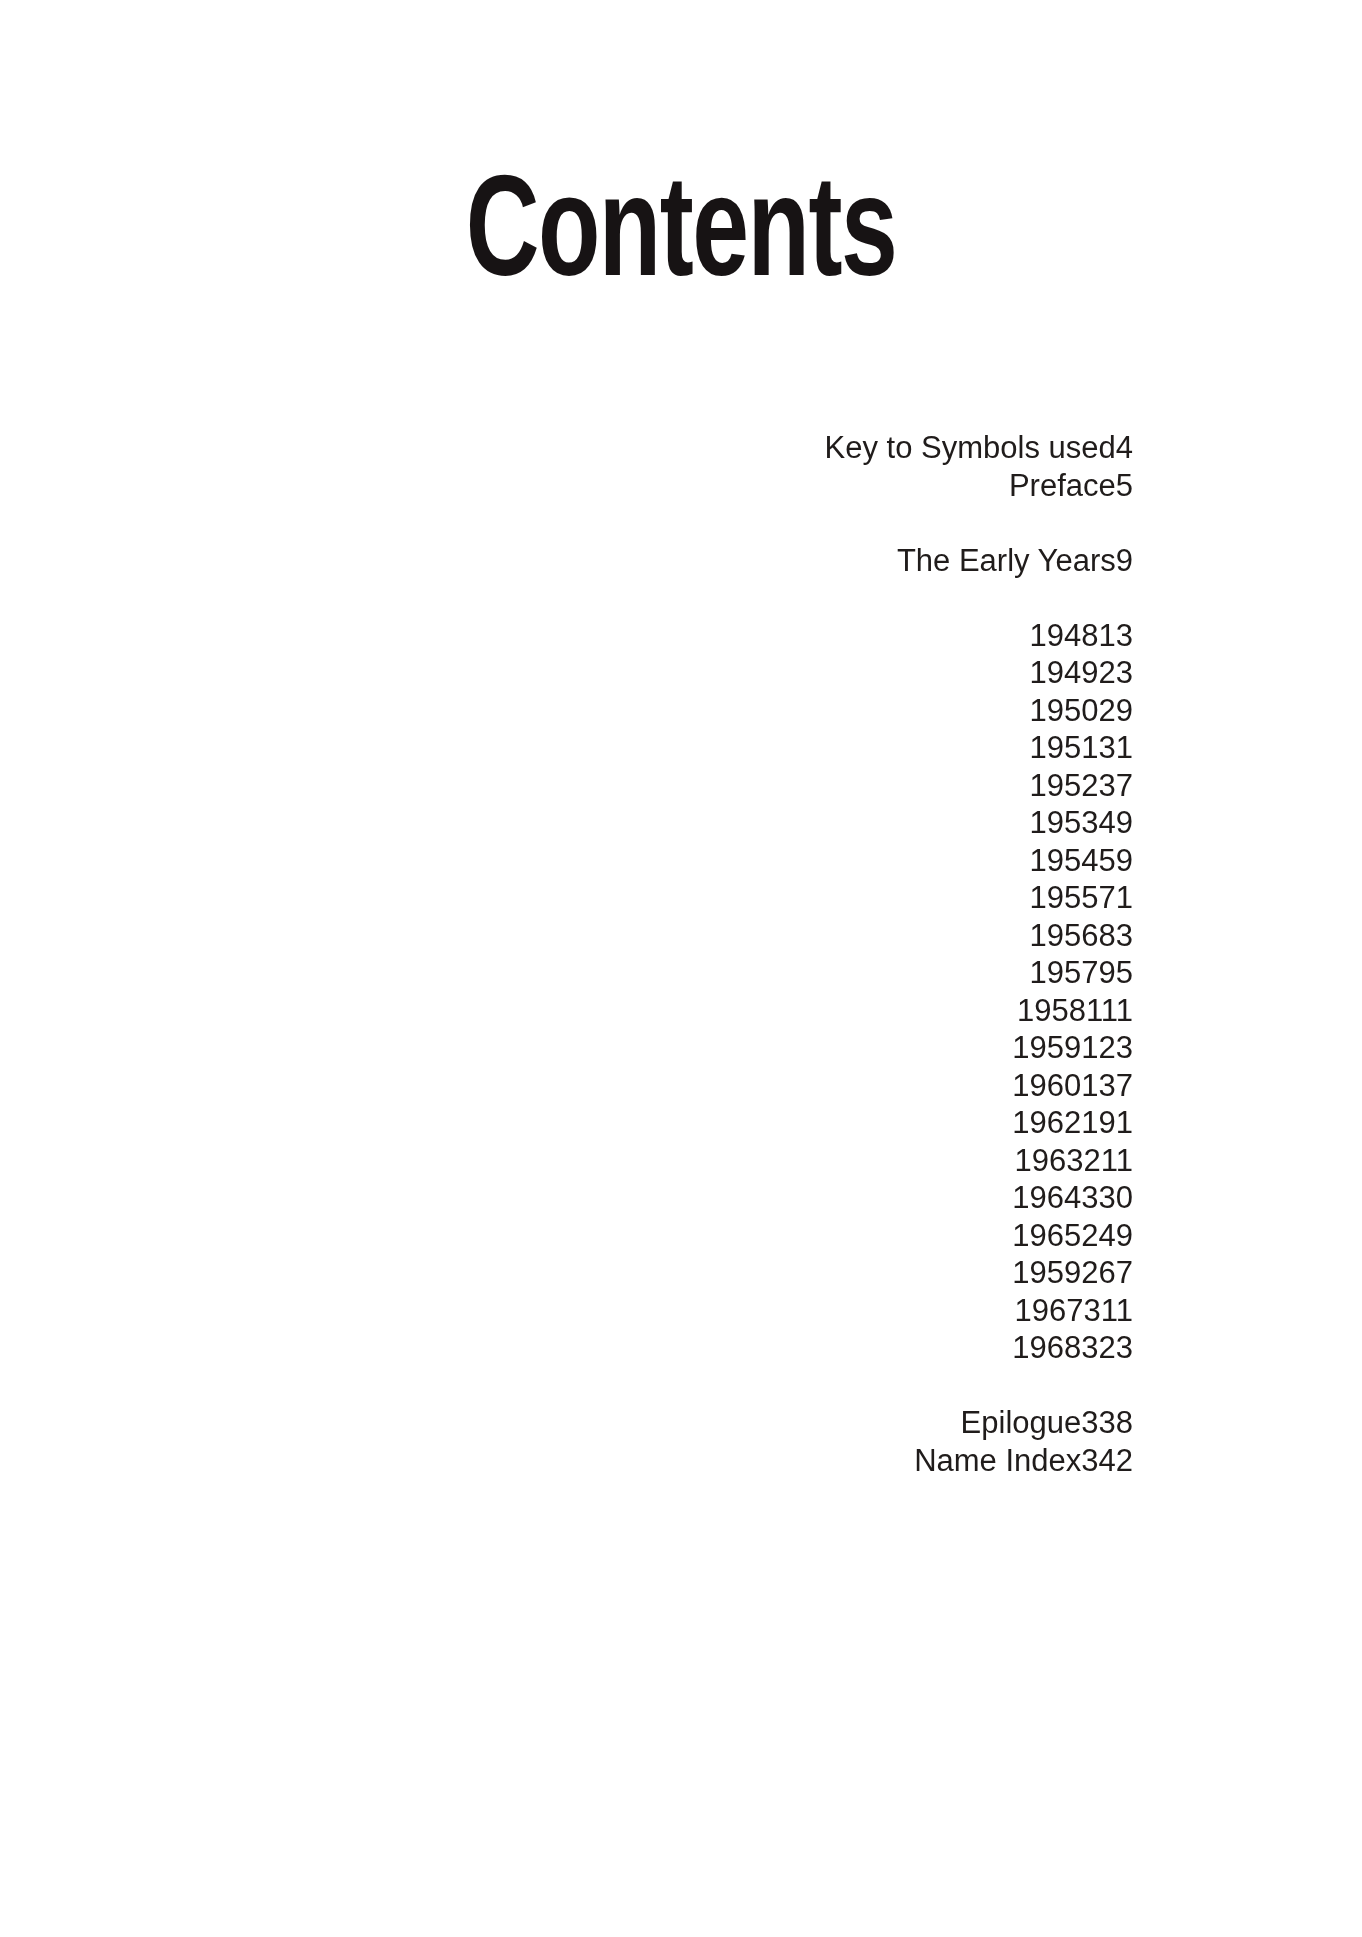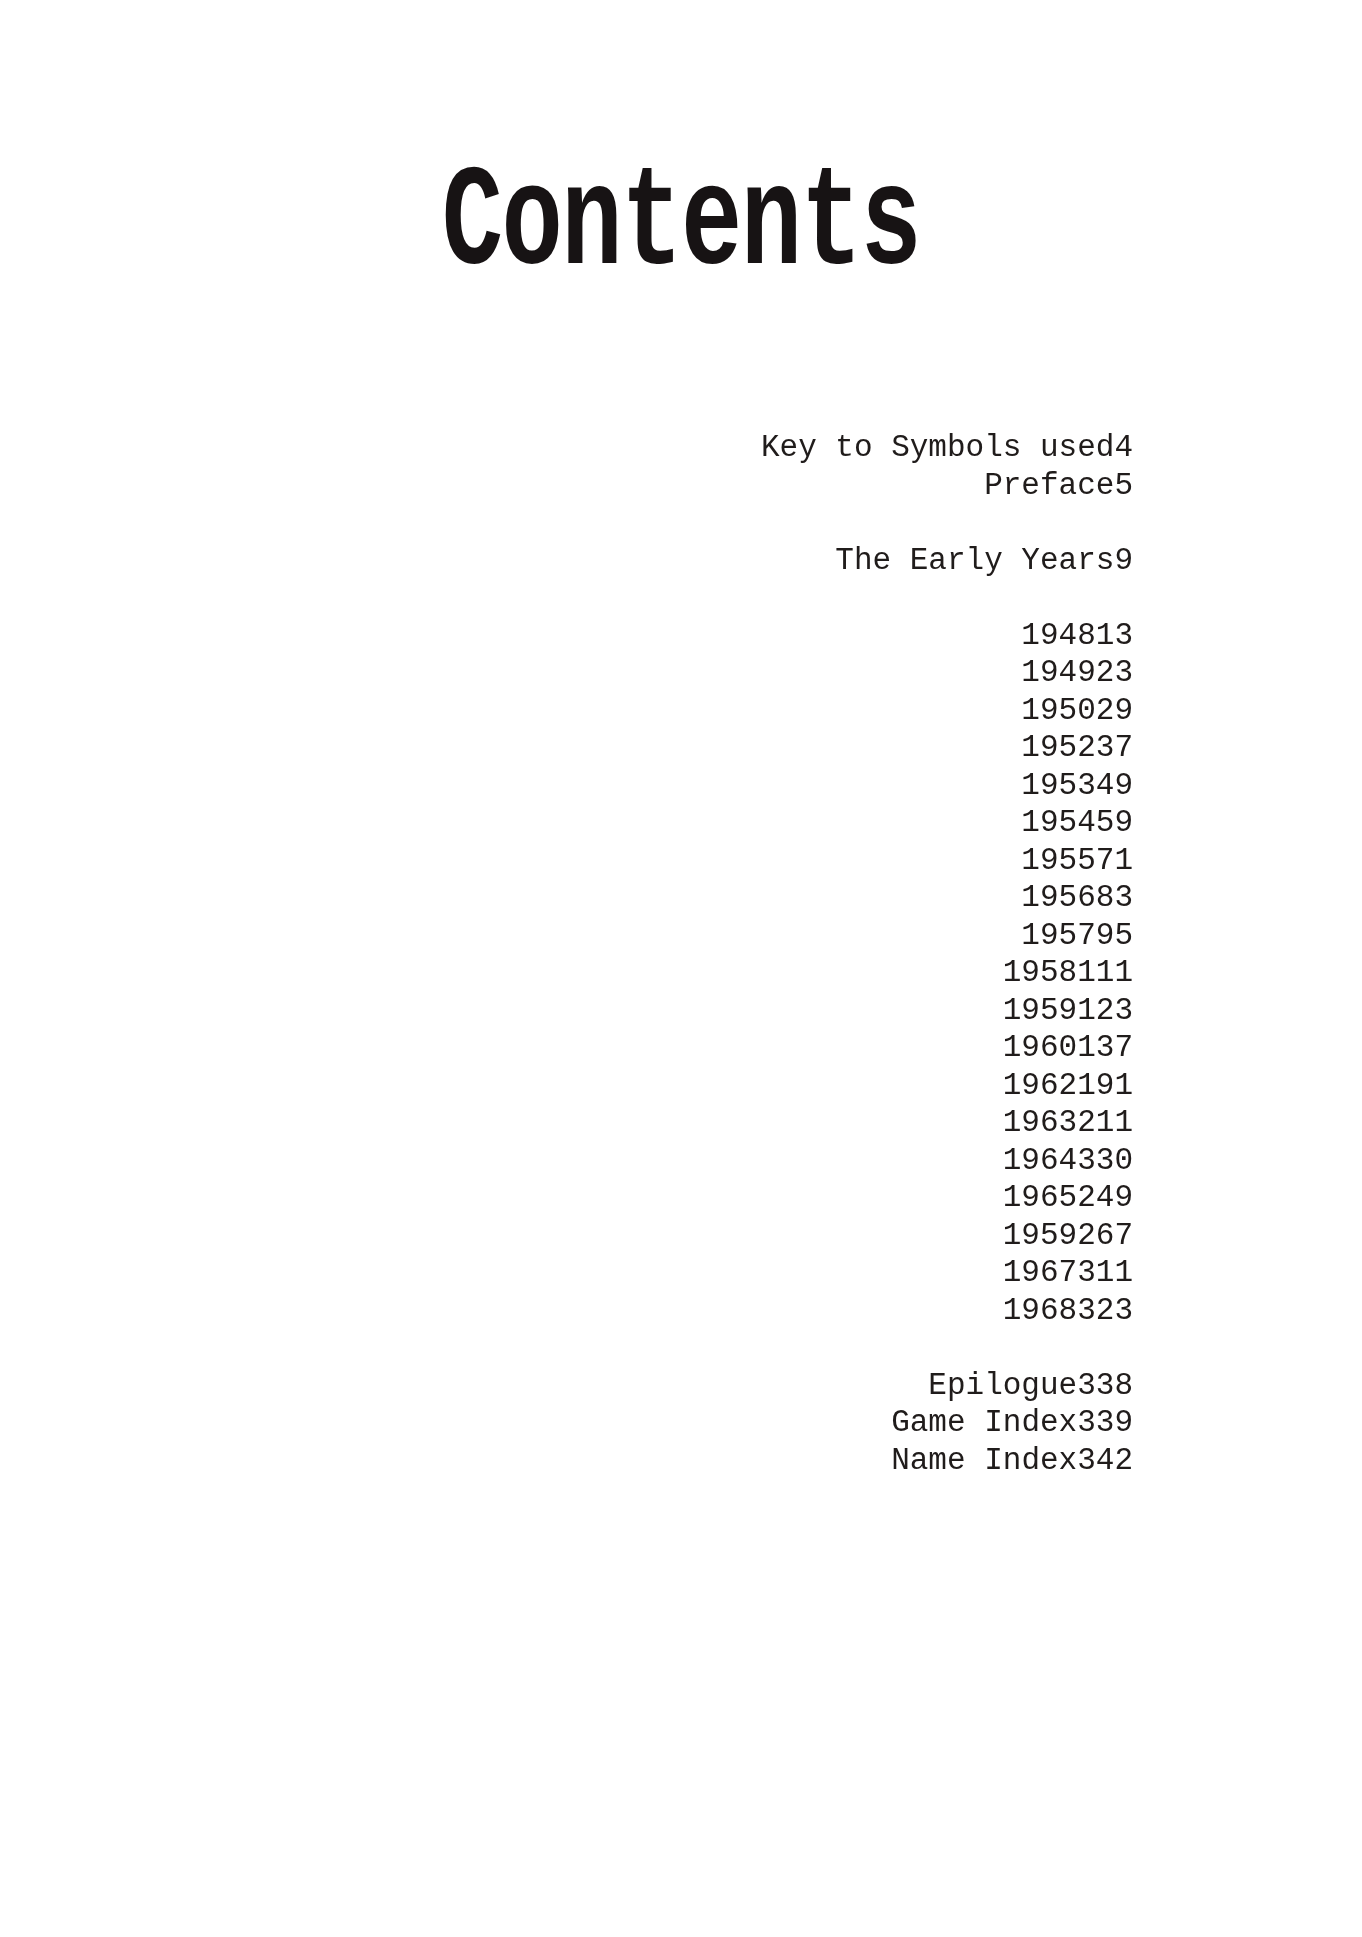--- a/index.html
+++ b/index.html
@@ -9,21 +9,21 @@
   }
   .page {
     position: relative;
     width: 1182px;
     height: 1937px;
     margin: 0 auto;
     background: #ffffff;
     box-sizing: border-box;
     padding-top: 155px;
     overflow: hidden;
-    font-family: Liberation Mono, monospace;
+    font-family: Liberation Sans, sans-serif;
     color: #201c1b;
   }
   .title {
     margin: 0;
     text-align: center;
     font-size: 142px;
     line-height: 1;
     font-weight: bold;
     color: #171314;
     letter-spacing: -0.015em;
@@ -84,20 +84,24 @@
   </div>
         <div class="toc-row">
     <span class="toc-label">1949</span>
     <span class="toc-page">23</span>
   </div>
         <div class="toc-row">
     <span class="toc-label">1950</span>
     <span class="toc-page">29</span>
   </div>
         <div class="toc-row">
+    <span class="toc-label">1951</span>
+    <span class="toc-page">31</span>
+  </div>
+        <div class="toc-row">
     <span class="toc-label">1952</span>
     <span class="toc-page">37</span>
   </div>
         <div class="toc-row">
     <span class="toc-label">1953</span>
     <span class="toc-page">49</span>
   </div>
         <div class="toc-row">
     <span class="toc-label">1954</span>
     <span class="toc-page">59</span>
@@ -154,22 +158,18 @@
     <span class="toc-label">1968</span>
     <span class="toc-page">323</span>
   </div>
       </div>
       <div class="toc-section">
         <div class="toc-row">
     <span class="toc-label">Epilogue</span>
     <span class="toc-page">338</span>
   </div>
         <div class="toc-row">
-    <span class="toc-label">Game Index</span>
-    <span class="toc-page">339</span>
-  </div>
-        <div class="toc-row">
     <span class="toc-label">Name Index</span>
     <span class="toc-page">342</span>
   </div>
       </div>
     </div>
 </main>
 
 </body></html>

